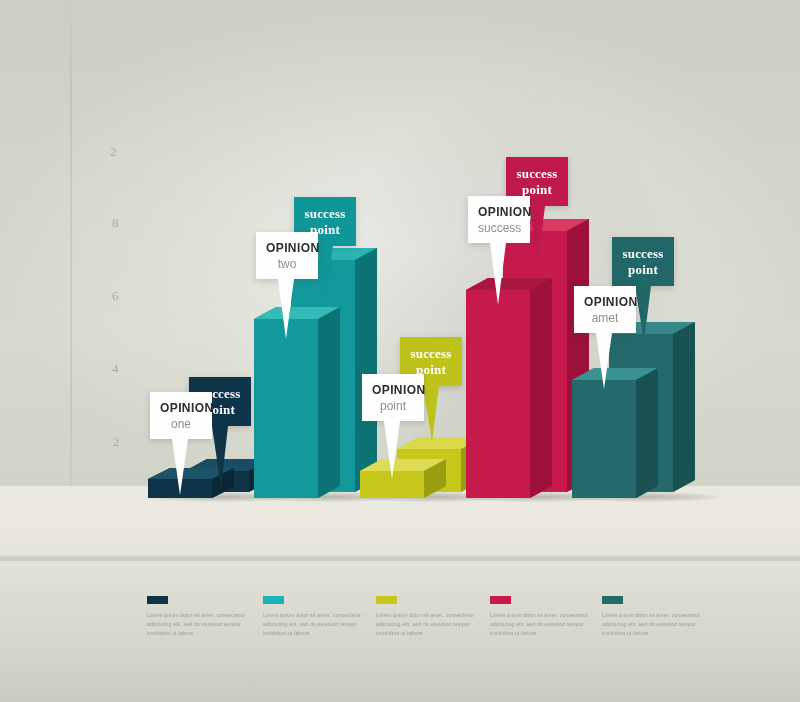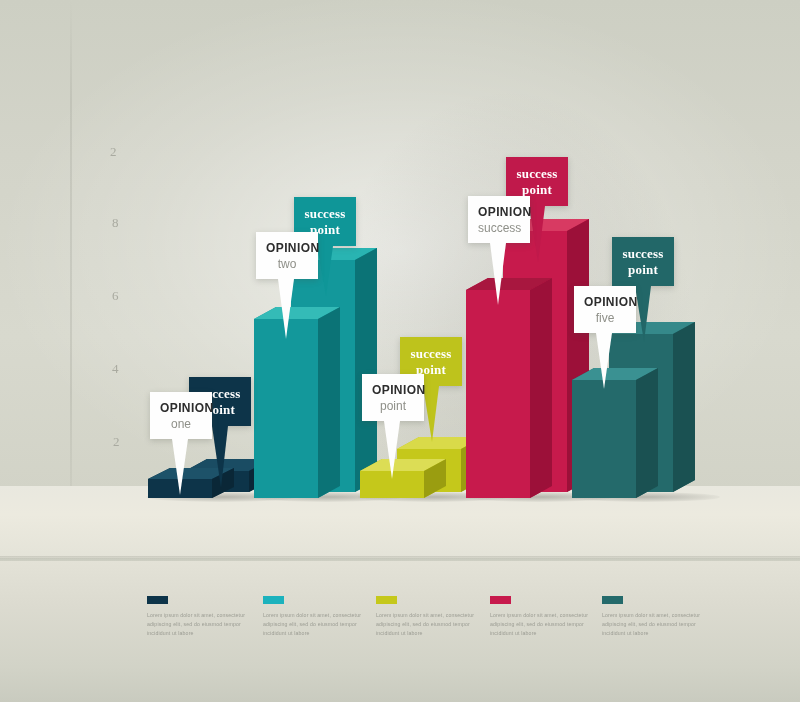--- a/index.html
+++ b/index.html
@@ -275,21 +275,21 @@
       <div class="t2">point</div>
     </div>
     <svg width="62" height="56" style="position:absolute;left:0;top:100%;display:block;">
       <polygon points="23,0 39,0 32,56" fill="#226768"></polygon>
     </svg>
   </div>
 
   <div class="tag tag-white" style="left:574px;top:286px;width:62px;z-index:9;">
     <div class="body">
       <div class="t1">OPINION</div>
-      <div class="t2">five</div>
+      <div class="t2">amet</div>
     </div>
     <svg width="62" height="56" style="position:absolute;left:0;top:100%;display:block;">
       <polygon points="22,0 38,0 30,56" fill="#fefefe"></polygon>
     </svg>
   </div>
 
   <div class="legend-item" style="left:147px;top:596px;">
     <div class="legend-swatch" style="background:#0d3449;"></div>
     <div class="legend-text">Lorem ipsum dolor sit amet, consectetur adipiscing elit, sed do eiusmod tempor incididunt ut labore</div>
   </div>

